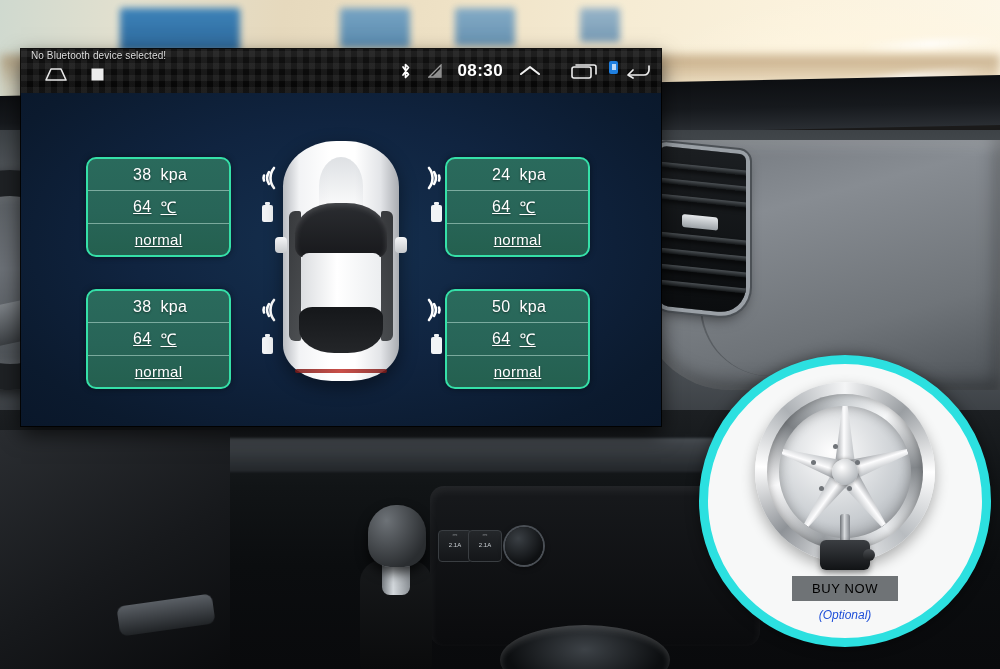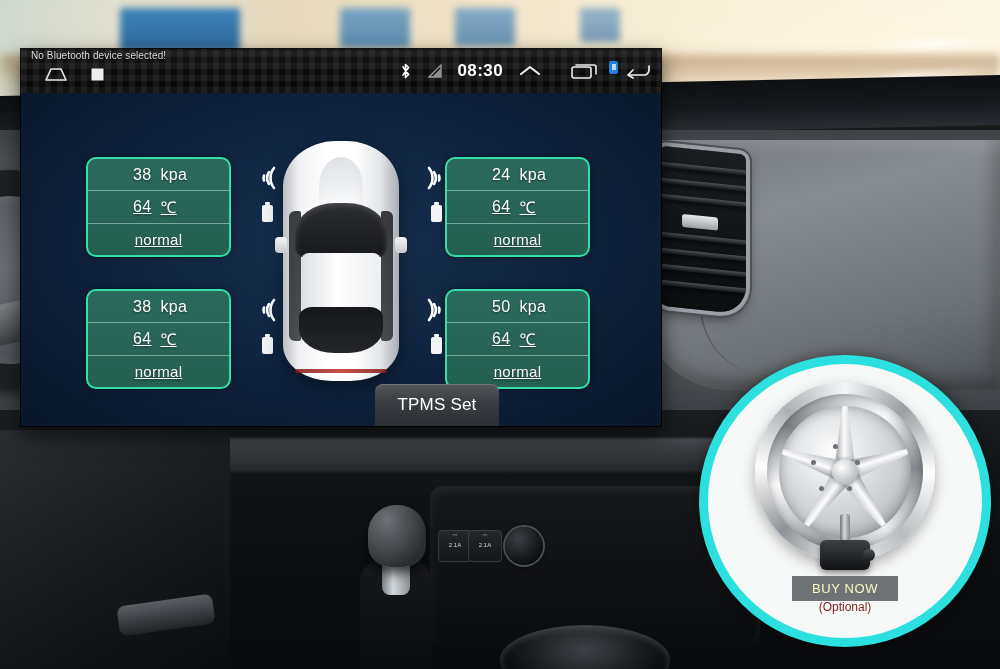--- a/index.html
+++ b/index.html
@@ -338,26 +338,26 @@
     background: linear-gradient(180deg,#3b3e42,#111315);
     box-shadow: 0 3px 6px rgba(0,0,0,.4);
   }
   .sensor-body::after{
     content:""; position:absolute; right:-5px; top:9px; width:12px; height:12px;
     border-radius:50%; background: linear-gradient(180deg,#4a4d51,#1a1c1e);
   }
   .buy-btn {
     position: absolute; left: 50%; top: 212px; transform: translateX(-50%);
     width: 106px; height: 25px; background: #6f7376;
-    color: #fef9c3; font-size: 13px; letter-spacing: .6px;
+    color: #000000; font-size: 13px; letter-spacing: .6px;
     display: flex; align-items: center; justify-content: center;
   }
   .optional {
-    position: absolute; left: 50%; top: 236px; transform: translateX(-50%);
-    color: #7f1d1d; font-size: 12px; white-space: nowrap;
+    position: absolute; left: 50%; top: 244px; transform: translateX(-50%);
+    color: #1d4ed8; font-size: 12px; white-space: nowrap; font-style: italic;
   }
 </style>
 </head>
 <body>
 
 <div id="scene">
 
   <div class="windshield"></div>
   <div class="wsign" style="left:120px;width:120px;height:44px;background:linear-gradient(180deg,#2e7bb8,#1f5f97);"></div>
   <div class="wsign" style="left:340px;width:70px;height:40px;background:linear-gradient(180deg,#6d9fc4,#4e84ad);"></div>
@@ -545,21 +545,20 @@
       <div class="side-l"></div>
       <div class="side-r"></div>
       <div class="windshield-g"></div>
       <div class="roof"></div>
       <div class="rearglass"></div>
       <div class="mirror-l"></div>
       <div class="mirror-r"></div>
       <div class="taillight"></div>
     </div>
 
-    <div class="btn btn-tpms">TPMS Set</div>
   </div>
 </div>
 
 <div id="callout">
   <div class="wheel-wrap">
     <div class="rim-outer"></div>
     <div class="rim-lip"></div>
     <div class="rim-inner"></div>
     <div class="spoke" style="transform:rotate(0deg)"></div>
     <div class="spoke" style="transform:rotate(72deg)"></div>

